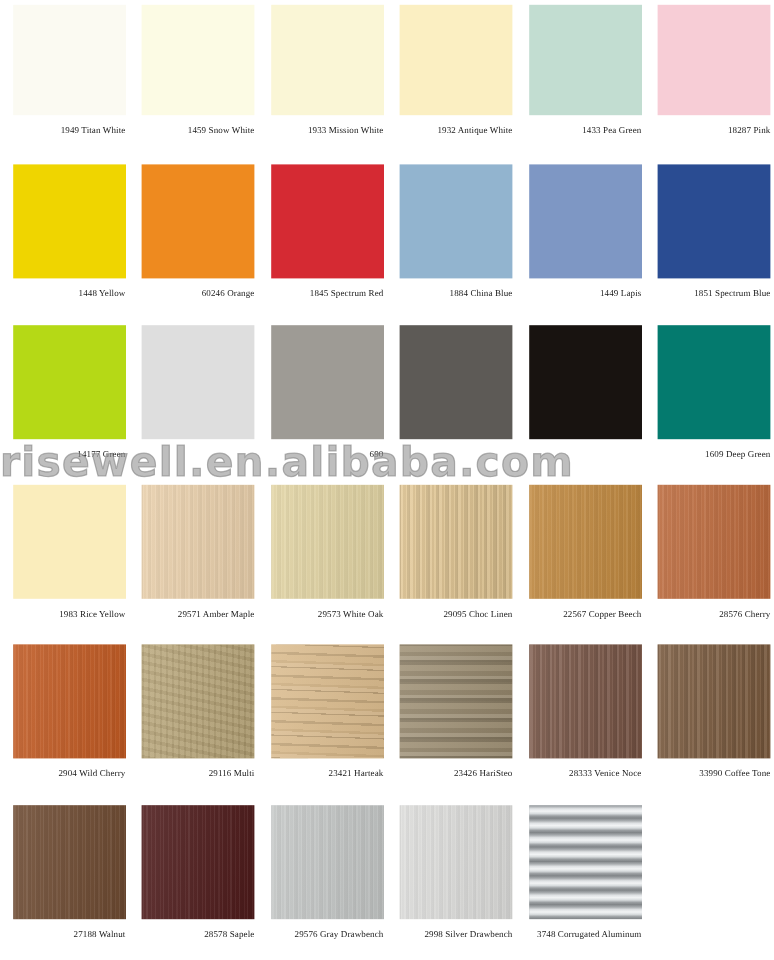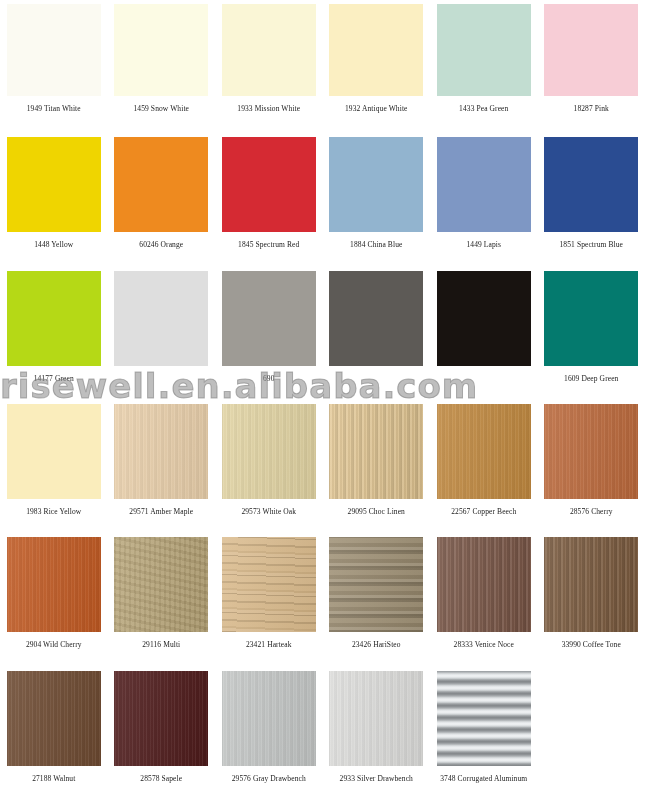--- a/index.html
+++ b/index.html
@@ -13,21 +13,21 @@
   #grid{
     width:645px;height:800px;
     display:grid;
     grid-template-columns:repeat(6,1fr);
     grid-template-rows:repeat(6,1fr);
   }
   .cell{
     position:relative;
     display:flex;
     flex-direction:column;
-    align-items:center;
+    align-items:flex-end;
     justify-content:flex-start;
     box-sizing:border-box;
     padding:4px 3px 0 3px;
   }
   .swatch{
     width:94px;
     height:95px;
     position:relative;
     overflow:hidden;
     background:#eee;
@@ -282,21 +282,21 @@
         <div class="grain v-grain"></div>
         <div class="wash"></div>
       </div>
       <div class="label">29576 Gray Drawbench</div>
     </div>
     <div class="cell row6">
       <div class="swatch" style="background: rgb(222, 222, 220);">
         <div class="grain v-grain"></div>
         <div class="wash"></div>
       </div>
-      <div class="label">2933 Silver Drawbench</div>
+      <div class="label">2998 Silver Drawbench</div>
     </div>
     <div class="cell row6">
       <div class="swatch" style="background: rgb(185, 189, 192);">
         <div class="grain corrugate"></div>
       </div>
       <div class="label">3748 Corrugated Aluminum</div>
     </div>
   </div>
 
 <div id="watermark">risewell.en.alibaba.com</div>

